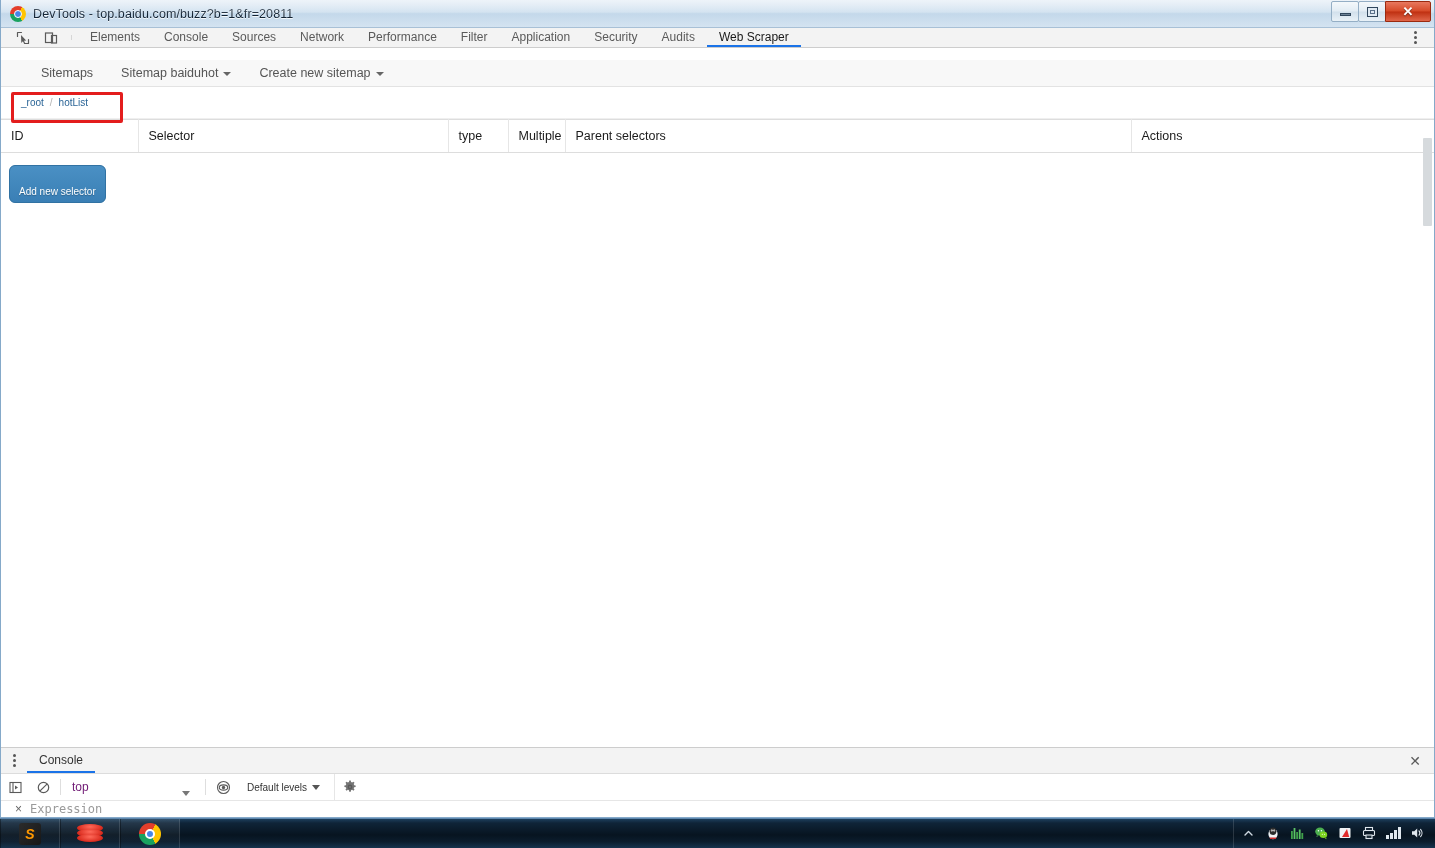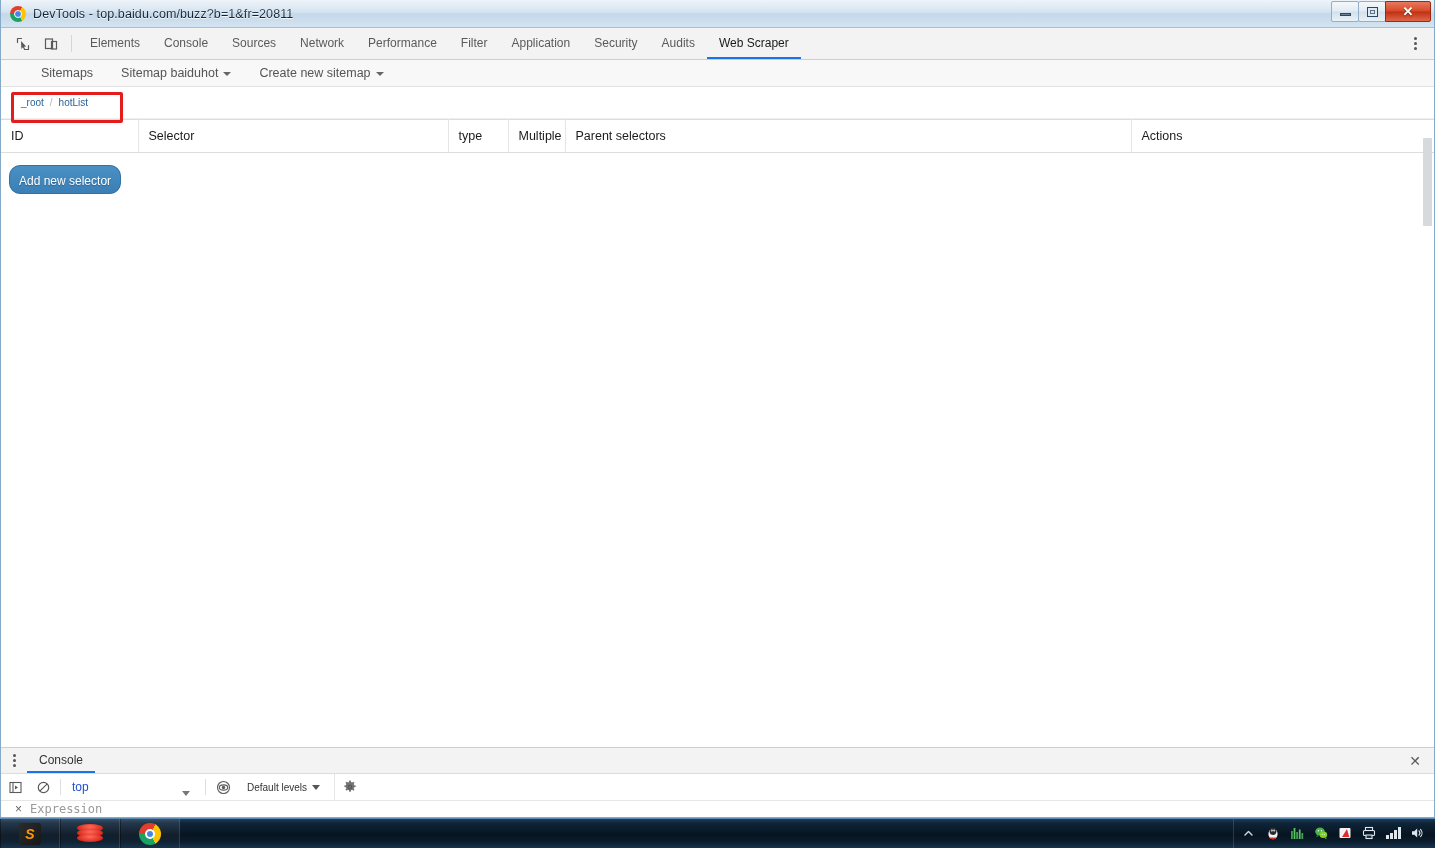--- a/index.html
+++ b/index.html
@@ -81,21 +81,21 @@
     width: 46px;
     background: linear-gradient(to bottom, #e8795f 0%, #d64a28 48%, #bf3011 52%, #e0664a 100%);
     border-color: #9a2a10;
     color: #fff; font-size: 13px; font-weight: bold;
     text-shadow: 0 1px 1px rgba(0,0,0,.5);
     border-radius: 0 2px 2px 0;
   }
 
   
   #devtools-tabbar {
-    height: 32px;
+    height: 20px;
     background: #f3f3f3;
     border-bottom: 1px solid #cdcdcd;
     display: flex; align-items: stretch;
     position: relative;
   }
   .dt-icon-btn {
     width: 28px; display: flex; align-items: center; justify-content: center;
     color: #5a5a5a;
   }
   .dt-icon-btn:first-child { margin-left: 8px; }
@@ -188,23 +188,23 @@
     white-space: nowrap;
   }
   #selector-table th:last-child { border-right: none; }
   #add-selector-wrap { padding: 12px 0 0 8px; }
   #add-new-selector {
     display: inline-block;
     background: linear-gradient(to bottom, #4a90c4 0%, #3a7fb5 100%);
     background-color: #3b80b6;
     border: 1px solid #3172a3;
     color: #fff;
-    font-size: 12px;
-    padding: 8px 9px 5px;
-    border-radius: 11px;
+    font-size: 10px;
+    padding: 20px 9px 5px;
+    border-radius: 6px;
     text-shadow: 0 1px 1px rgba(0,0,0,.25);
     white-space: nowrap;
   }
 
   
   #panel-scroll {
     position: absolute;
     right: 1px; top: 0; width: 12px; bottom: 0;
     background: transparent;
   }
@@ -249,21 +249,21 @@
     background: #fff;
   }
   .ct-btn {
     width: 28px; height: 27px;
     display: flex; align-items: center; justify-content: center;
     color: #5a5a5a;
   }
   .ct-divider { width: 1px; height: 16px; background: #dedede; margin: 0 3px; }
   #context-select {
     display: flex; align-items: flex-start;
-    width: 138px; font-size: 12px; color: #1d4ed8;
+    width: 138px; font-size: 12px; color: #701a75;
     padding-left: 8px; position: relative;
   }
   #context-select .caret2 {
     position: absolute; right: 12px; top: 11px;
     width: 0; height: 0;
     border-left: 4px solid transparent;
     border-right: 4px solid transparent;
     border-top: 5px solid #777;
   }
   #filter-input {

